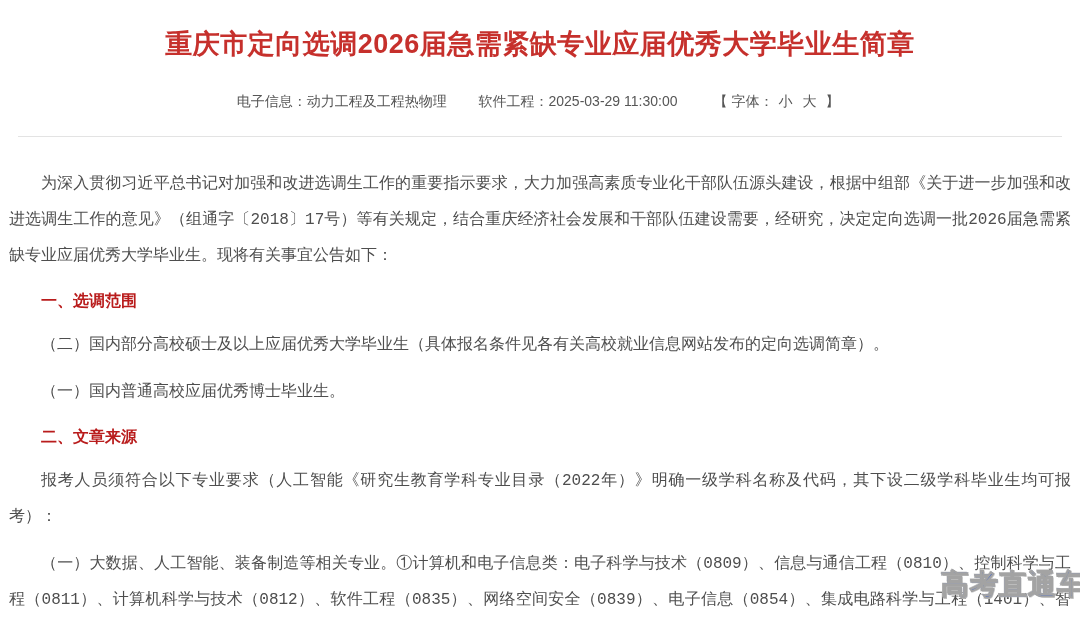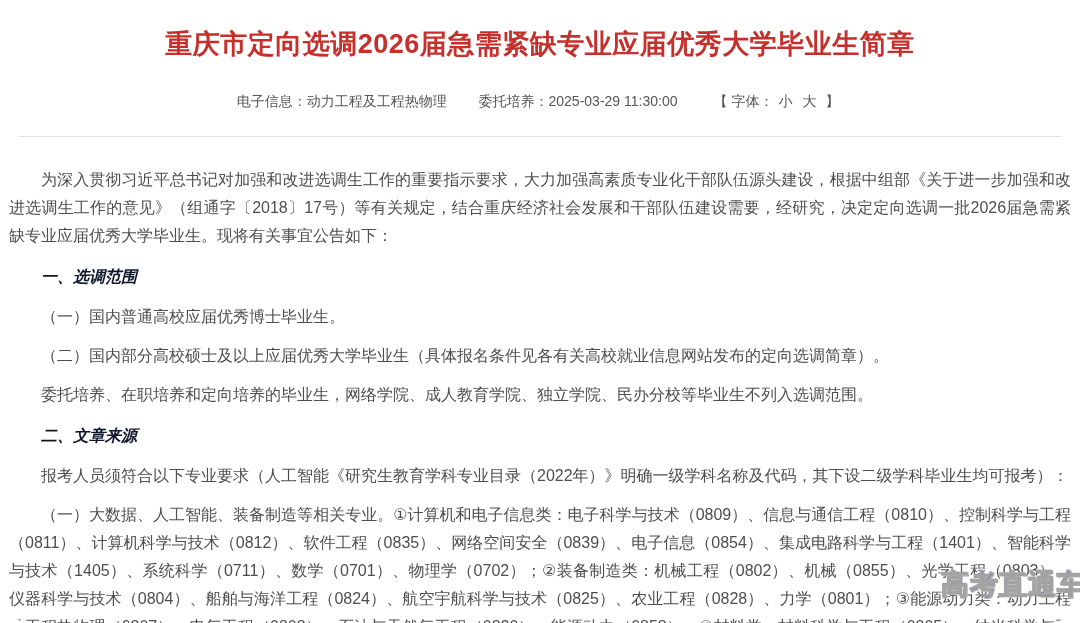--- a/index.html
+++ b/index.html
@@ -6,21 +6,20 @@
   html, body { margin: 0; padding: 0; background: #ffffff; }
   body { font-family: "Liberation Sans", "DejaVu Sans", sans-serif; }
 
   .page {
     position: relative;
     width: 1080px;
     height: 623px;
     margin: 0 auto;
     background: #ffffff;
     overflow: hidden;
-    border-radius: 32px;
   }
 
   .article-title {
     margin: 0;
     padding: 28px 20px 0;
     text-align: center;
     font-size: 27px;
     line-height: 32px;
     font-weight: bold;
     color: #c6302c;
@@ -51,29 +50,29 @@
 
   .content {
     padding: 29px 9px 0;
     font-size: 16px;
     color: #4e4e4e;
     text-align: justify;
   }
   .para {
     margin: 0 0 11px;
     text-indent: 2em;
-    line-height: 28px;
+    line-height: 36px;
+    font-family: Liberation Mono, monospace;
   }
   .heading {
     margin: 13px 0 12px;
     text-indent: 2em;
     line-height: 28px;
     font-weight: bold;
-    color: #0f172a;
-    font-style: italic;
+    color: #b91c1c;
   }
 
   .watermark {
     position: absolute;
     left: 941px;
     top: 566px;
     font-size: 28px;
     font-weight: bold;
     white-space: nowrap;
     color: #1d4ed8;
@@ -86,37 +85,36 @@
 </head>
 <body>
 
 <div class="page">
 
   <h1 class="article-title">重庆市定向选调2026届急需紧缺专业应届优秀大学毕业生简章</h1>
 
   <div class="meta-row">
     <span class="meta-group"><span>电子信息：</span><span>动力工程及工程热物理</span></span>
 
-    <span class="meta-group"><span>委托培养：</span><span>2025-03-29 11:30:00</span></span>
+    <span class="meta-group"><span>软件工程：</span><span>2025-03-29 11:30:00</span></span>
 
     <span class="meta-group"><span class="bracket">【</span><span>字体：</span><span class="font-size-btn">小</span><span class="font-size-btn">大</span><span class="bracket">】</span></span>
   </div>
 
   <div class="divider"></div>
 
   <div class="content">
     <p class="para">为深入贯彻习近平总书记对加强和改进选调生工作的重要指示要求，大力加强高素质专业化干部队伍源头建设，根据中组部《关于进一步加强和改进选调生工作的意见》（组通字〔2018〕17号）等有关规定，结合重庆经济社会发展和干部队伍建设需要，经研究，决定定向选调一批2026届急需紧缺专业应届优秀大学毕业生。现将有关事宜公告如下：</p>
 
     <p class="heading">一、选调范围</p>
 
+    <p class="para">（二）国内部分高校硕士及以上应届优秀大学毕业生（具体报名条件见各有关高校就业信息网站发布的定向选调简章）。</p>
+
     <p class="para">（一）国内普通高校应届优秀博士毕业生。</p>
 
-    <p class="para">（二）国内部分高校硕士及以上应届优秀大学毕业生（具体报名条件见各有关高校就业信息网站发布的定向选调简章）。</p>
-
-    <p class="para">委托培养、在职培养和定向培养的毕业生，网络学院、成人教育学院、独立学院、民办分校等毕业生不列入选调范围。</p>
 
     <p class="heading">二、文章来源</p>
 
     <p class="para">报考人员须符合以下专业要求（人工智能《研究生教育学科专业目录（2022年）》明确一级学科名称及代码，其下设二级学科毕业生均可报考）：</p>
 
     <p class="para">（一）大数据、人工智能、装备制造等相关专业。①计算机和电子信息类：电子科学与技术（0809）、信息与通信工程（0810）、控制科学与工程（0811）、计算机科学与技术（0812）、软件工程（0835）、网络空间安全（0839）、电子信息（0854）、集成电路科学与工程（1401）、智能科学与技术（1405）、系统科学（0711）、数学（0701）、物理学（0702）；②装备制造类：机械工程（0802）、机械（0855）、光学工程（0803）、仪器科学与技术（0804）、船舶与海洋工程（0824）、航空宇航科学与技术（0825）、农业工程（0828）、力学（0801）；③能源动力类：动力工程及工程热物理（0807）、电气工程（0808）、石油与天然气工程（0820）、能源动力（0858）；④材料类：材料科学与工程（0805）、纳米科学与工程（1406）、冶金工程（0806）、化学工程与技术（0817）、矿业工程（0819）、材料与化工（0856）、化学（0703）。</p>
   </div>
 
   <div class="watermark">高考直通车</div>
 

